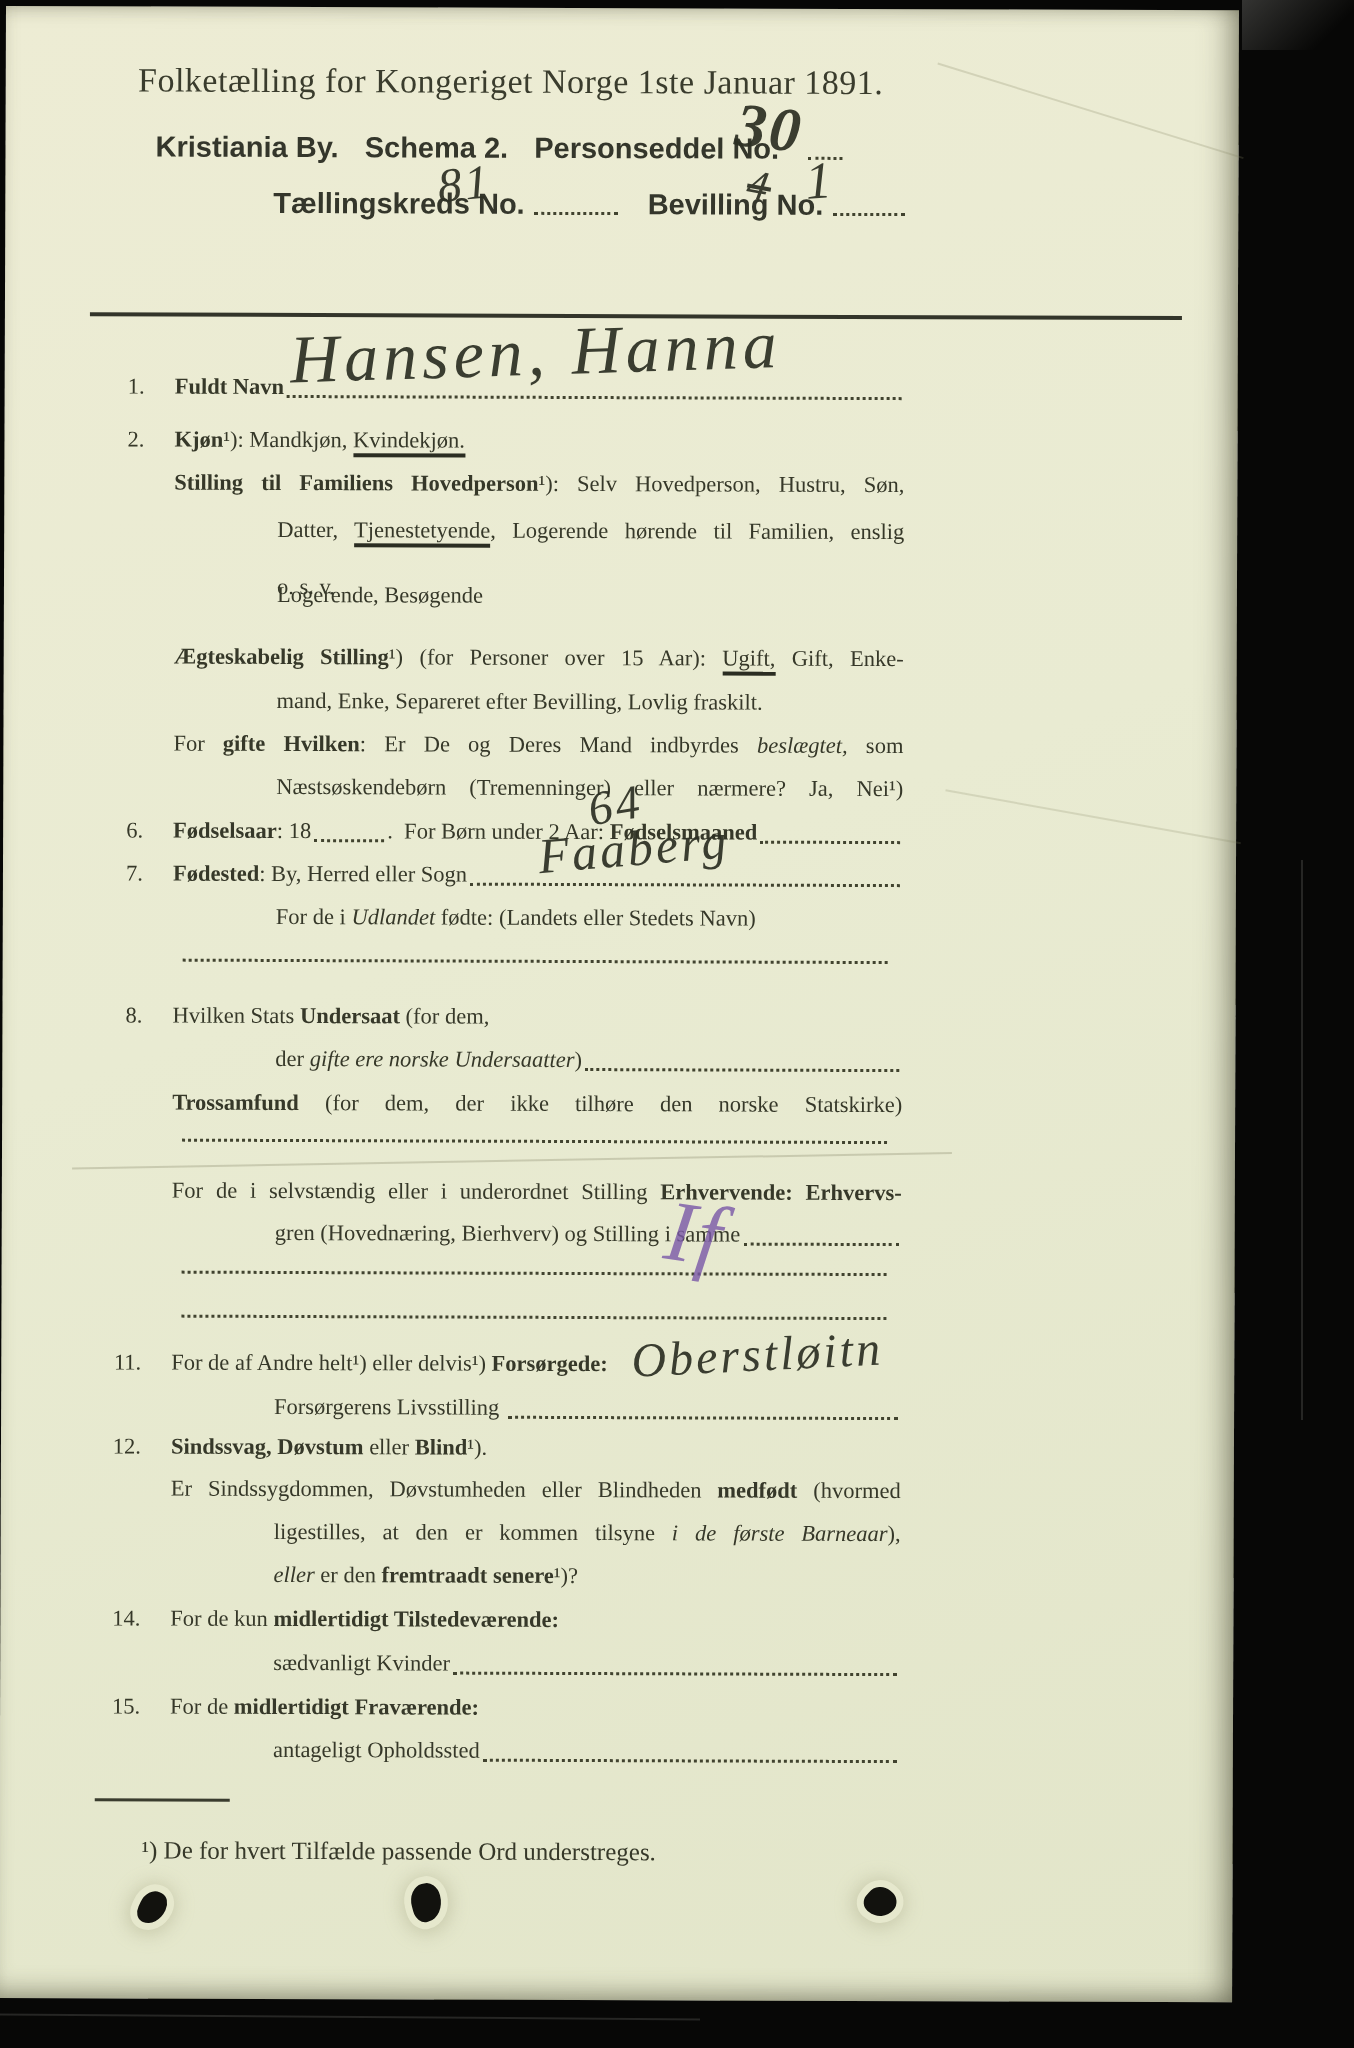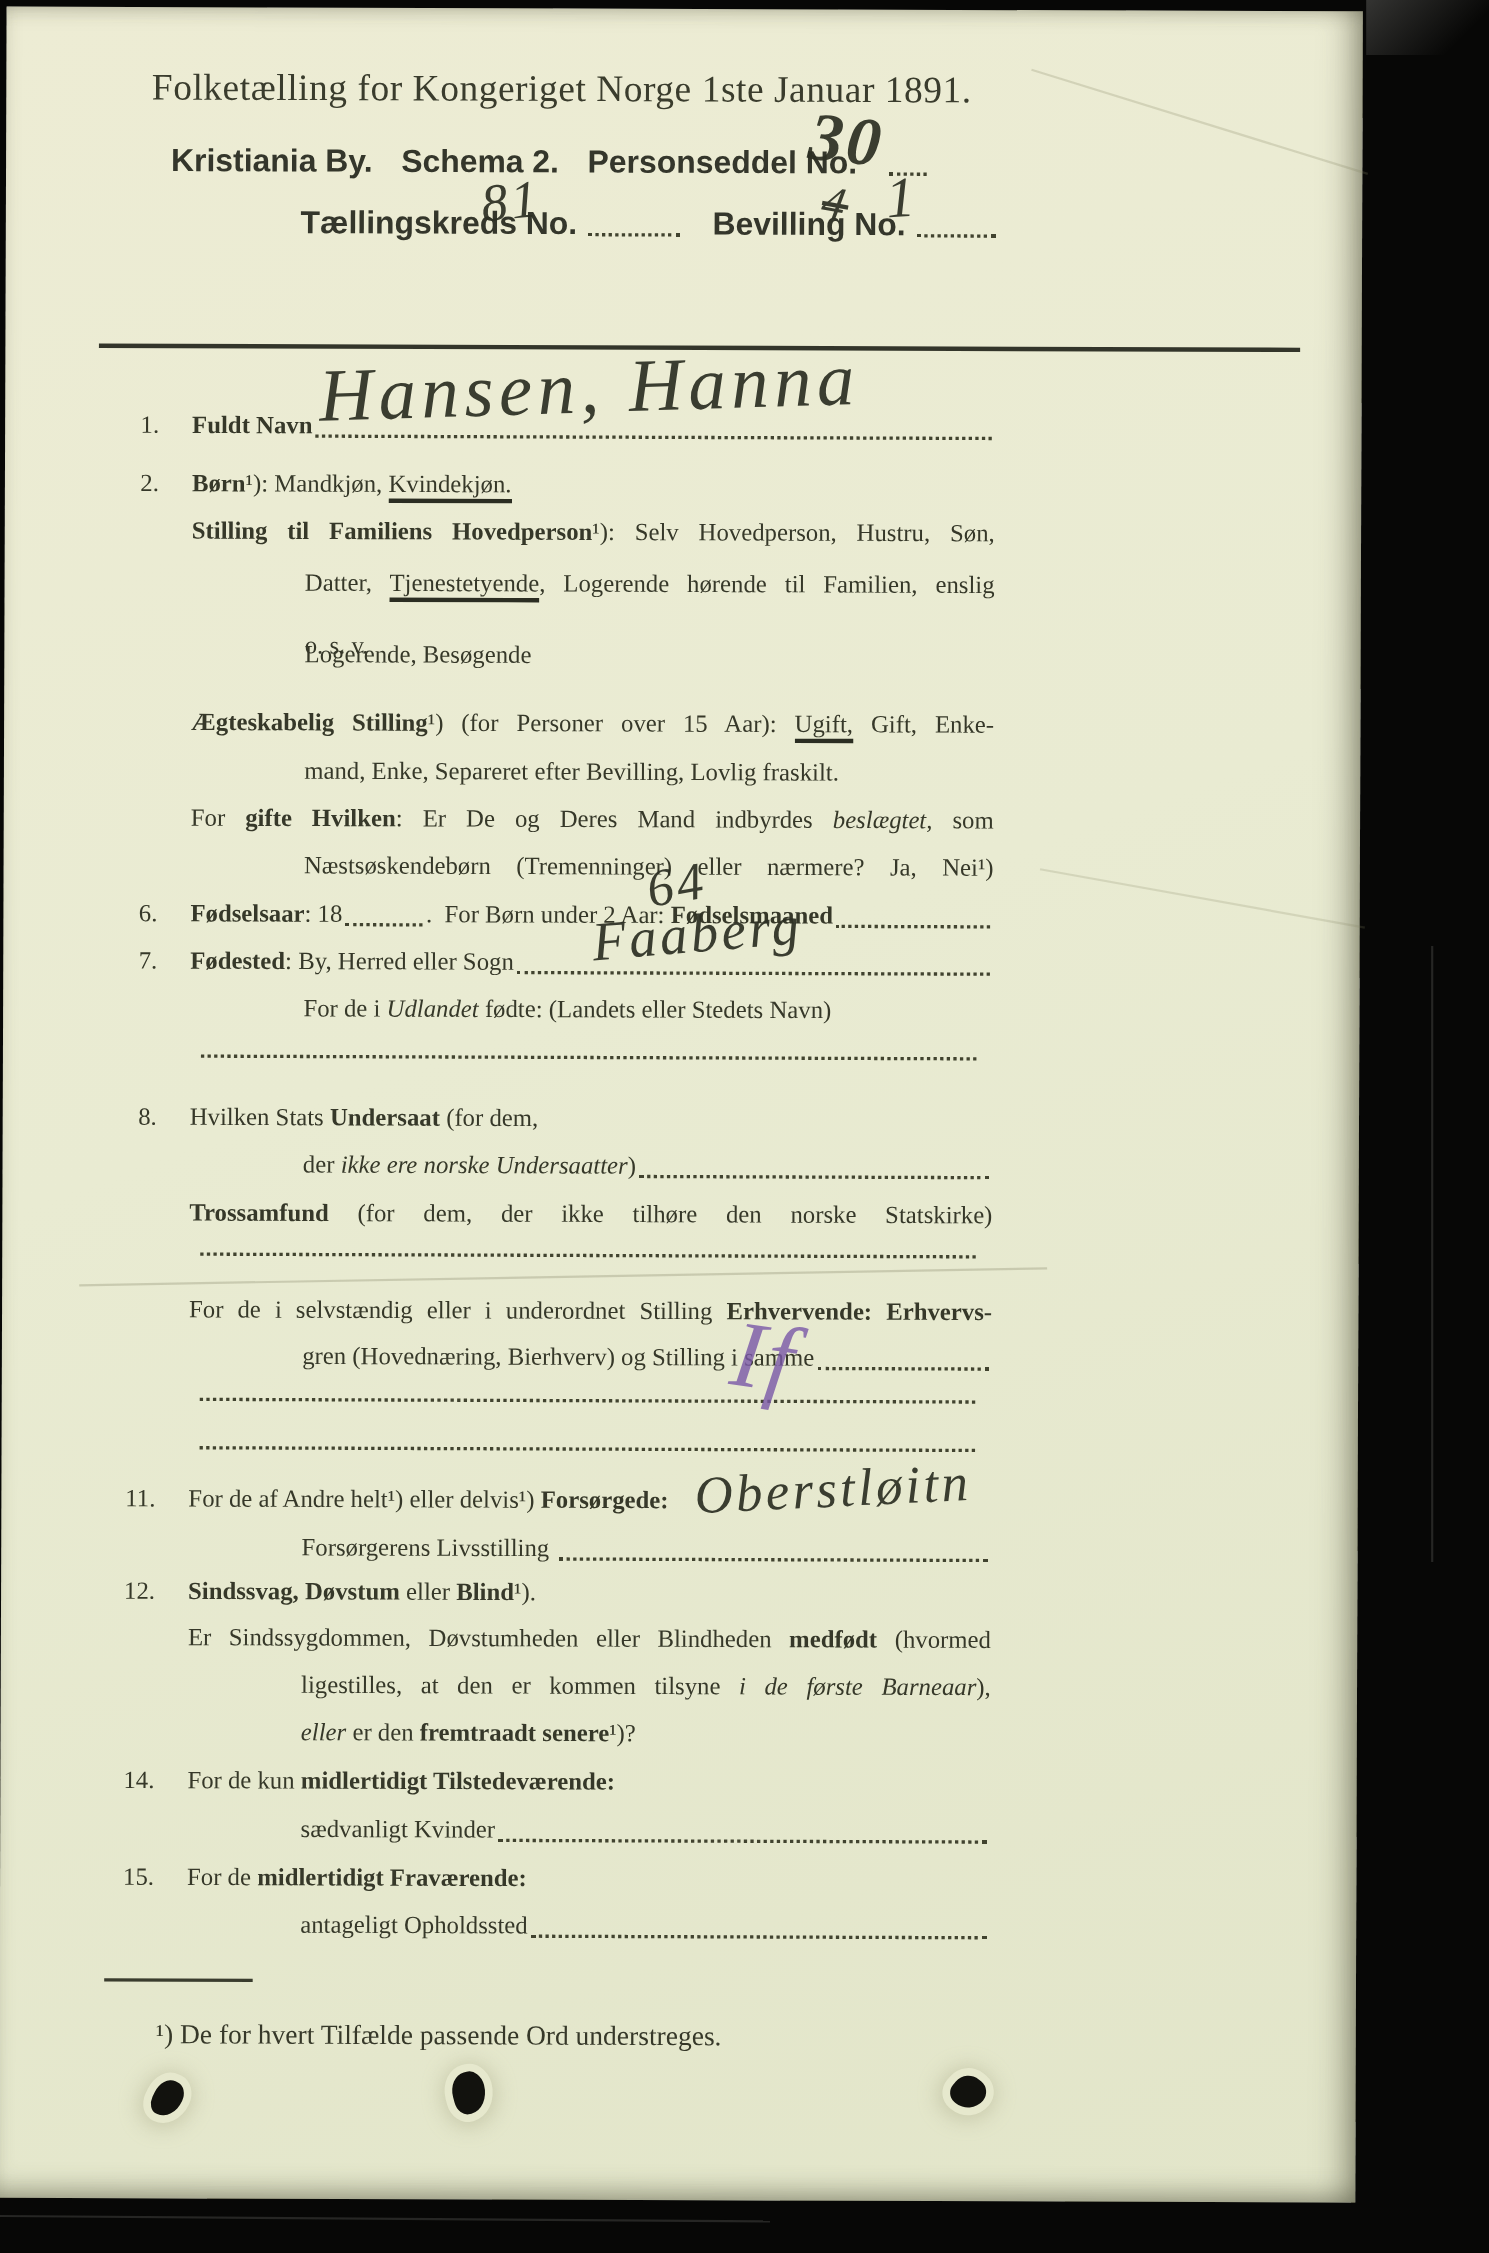--- a/index.html
+++ b/index.html
@@ -62,21 +62,21 @@
   <div class="hw" style="left:800px;top:146px;font-size:52px;transform:rotate(-4deg)">1</div>
 
   <div class="rule" style="left:85px;top:306px;width:1092px"></div>
 
   <div class="line flex" style="left:170px;top:364px;width:730px">
       <span class="num">1.</span>
       <span class="b">Fuldt Navn</span>
       <span class="dots"></span>
     </div>
 
-  <div class="line" style="left:170px;top:417px"><span class="num">2.</span><span class="b">Børn</span><span>¹): Mandkjøn, </span><span class="u">Kvindekjøn.</span></div>
+  <div class="line" style="left:170px;top:417px"><span class="num">2.</span><span class="b">Kjøn</span><span>¹): Mandkjøn, </span><span class="u">Kvindekjøn.</span></div>
 
   <div class="line just" style="left:170px;top:460px;width:730px"><span class="b">Stilling til Familiens Hovedperson</span><span>¹): Selv Hovedperson, Hustru, Søn,</span></div>
   <div class="line just" style="left:273px;top:507px;width:627px"><span>Datter, </span><span class="u">Tjenestetyende</span><span>, Logerende hørende til Familien, enslig</span></div>
   <div class="line" style="left:273px;top:572px"><span>Logerende, Besøgende</span></div>
   <div class="line" style="left:273px;top:564px"><span>o. s. v.</span></div>
 
   <div class="line just" style="left:170px;top:634px;width:730px"><span class="b">Ægteskabelig Stilling</span><span>¹) (for Personer over 15 Aar): </span><span class="u">Ugift,</span><span> Gift, Enke-</span></div>
   <div class="line" style="left:273px;top:678px"><span>mand, Enke, Separeret efter Bevilling, Lovlig fraskilt.</span></div>
 
   <div class="line just" style="left:170px;top:721px;width:730px"><span>For </span><span class="b">gifte Hvilken</span><span>: Er De og Deres Mand indbyrdes </span><span class="i">beslægtet,</span><span> som</span></div>
@@ -97,21 +97,21 @@
       <span class="b">Fødested</span>
       <span>:&nbsp;By, Herred eller Sogn</span>
       <span class="dots"></span>
     </div>
   <div class="line" style="left:273px;top:894px"><span>For de i </span><span class="i">Udlandet</span><span> fødte: (Landets eller Stedets Navn)</span></div>
   <div class="dotline" style="left:180px;top:952px;width:705px"></div>
 
   <div class="line" style="left:170px;top:993px"><span class="num">8.</span><span>Hvilken Stats </span><span class="b">Undersaat</span><span> (for dem,</span></div>
   <div class="line flex" style="left:273px;top:1036px;width:627px">
       <span>der&nbsp;</span>
-      <span class="i">ikke ere norske Undersaatter</span>
+      <span class="i">gifte ere norske Undersaatter</span>
       <span>)</span>
       <span class="dots"></span>
     </div>
 
   <div class="line just" style="left:170px;top:1080px;width:730px"><span class="b">Trossamfund</span><span> (for dem, der ikke tilhøre den norske Statskirke)</span></div>
   <div class="dotline" style="left:180px;top:1132px;width:705px"></div>
 
   <div class="line just" style="left:170px;top:1168px;width:730px"><span>For de i selvstændig eller i underordnet Stilling </span><span class="b">Erhvervende: Erhvervs-</span></div>
   <div class="line flex" style="left:273px;top:1210px;width:627px">
       <span>gren (Hovednæring, Bierhverv) og Stilling i samme</span>

